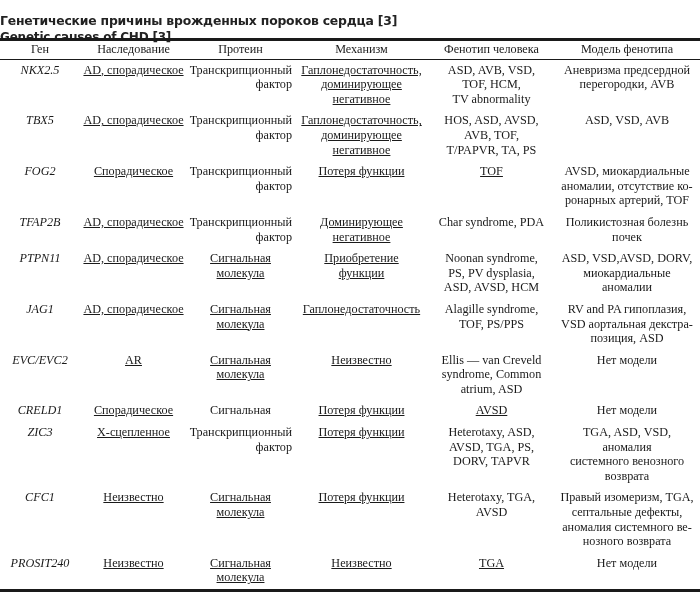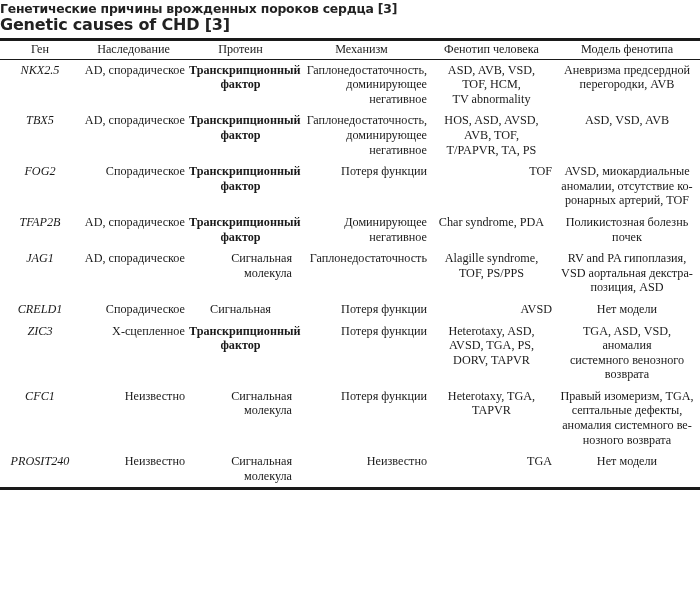--- a/index.html
+++ b/index.html
@@ -10,32 +10,32 @@
     body {
       width: 700px;
       height: 615px;
       overflow: hidden;
       position: relative;
       color: #1a1a1a;
     }
     .title-block {
       position: absolute;
       left: 0;
-      top: 1px;
+      top: 13px;
       font-family: "DejaVu Sans", sans-serif;
       font-weight: bold;
       color: #222;
     }
     .title-ru {
       font-size: 12.4px;
       line-height: 16px;
       letter-spacing: -0.2px;
     }
     .title-en {
-      font-size: 16px;
+      font-size: 12px;
       line-height: 16px;
       letter-spacing: -0.2px;
     }
     table.gen {
       position: absolute;
       left: 0;
       top: 38px;
       width: 700px;
       border-collapse: collapse;
       table-layout: fixed;
@@ -56,23 +56,23 @@
     }
     table.gen td {
       vertical-align: top;
       padding: 3px 2px 4px 2px;
     }
     td.gene {
       font-style: italic;
       text-align: center;
       padding-left: 3px;
     }
-    td.c { text-align: right; }
+    td.c { text-align: center; text-decoration: underline; }
     td.l { text-align: center; }
-    td.r { text-align: center; font-weight: bold; }
+    td.r { text-align: right; }
     .pre { white-space: pre-line; }
   </style>
 </head>
 <body>
 
 <div class="title-block">
   <div class="title-ru">Генетические причины врожденных пороков сердца [3]</div>
   <div class="title-en">Genetic causes of CHD [3]</div>
 </div>
 
@@ -139,29 +139,52 @@
       <td class="c">AD, спорадическое</td>
       <td class="r pre">Транскрипционный
 фактор</td>
       <td class="c pre">Доминирующее
 негативное</td>
       <td class="l pre">Char syndrome, PDA</td>
       <td class="l pre">Поликистозная болезнь
 почек</td>
     </tr>
     <tr>
+      <td class="gene">PTPN11</td>
+      <td class="c">AD, спорадическое</td>
+      <td class="c pre">Сигнальная молекула</td>
+      <td class="c pre">Приобретение
+функции</td>
+      <td class="l pre">Noonan syndrome,
+PS, PV dysplasia,
+ASD, AVSD, HCM</td>
+      <td class="l pre">ASD, VSD,AVSD, DORV,
+миокардиальные
+аномалии</td>
+    </tr>
+    <tr>
       <td class="gene">JAG1</td>
       <td class="c">AD, спорадическое</td>
       <td class="c pre">Сигнальная молекула</td>
       <td class="c pre">Гаплонедостаточность</td>
       <td class="l pre">Alagille syndrome,
 TOF, PS/PPS</td>
       <td class="l pre">RV and PA гипоплазия,
 VSD аортальная декстра-
 позиция, ASD</td>
+    </tr>
+    <tr>
+      <td class="gene">EVC/EVC2</td>
+      <td class="c">AR</td>
+      <td class="c pre">Сигнальная молекула</td>
+      <td class="c pre">Неизвестно</td>
+      <td class="l pre">Ellis — van Creveld
+syndrome, Common
+atrium, ASD</td>
+      <td class="l pre">Нет модели</td>
     </tr>
     <tr>
       <td class="gene">CRELD1</td>
       <td class="c">Спорадическое</td>
       <td class="l pre">Сигнальная</td>
       <td class="c pre">Потеря функции</td>
       <td class="c pre">AVSD</td>
       <td class="l pre">Нет модели</td>
     </tr>
     <tr>
@@ -177,21 +200,21 @@
 аномалия
 системного венозного
 возврата</td>
     </tr>
     <tr>
       <td class="gene">CFC1</td>
       <td class="c">Неизвестно</td>
       <td class="c pre">Сигнальная молекула</td>
       <td class="c pre">Потеря функции</td>
       <td class="l pre">Heterotaxy, TGA,
-TAPVR</td>
+AVSD</td>
       <td class="l pre">Правый изомеризм, TGA,
 септальные дефекты,
 аномалия системного ве-
 нозного возврата</td>
     </tr>
     <tr>
       <td class="gene">PROSIT240</td>
       <td class="c">Неизвестно</td>
       <td class="c pre">Сигнальная молекула</td>
       <td class="c pre">Неизвестно</td>

